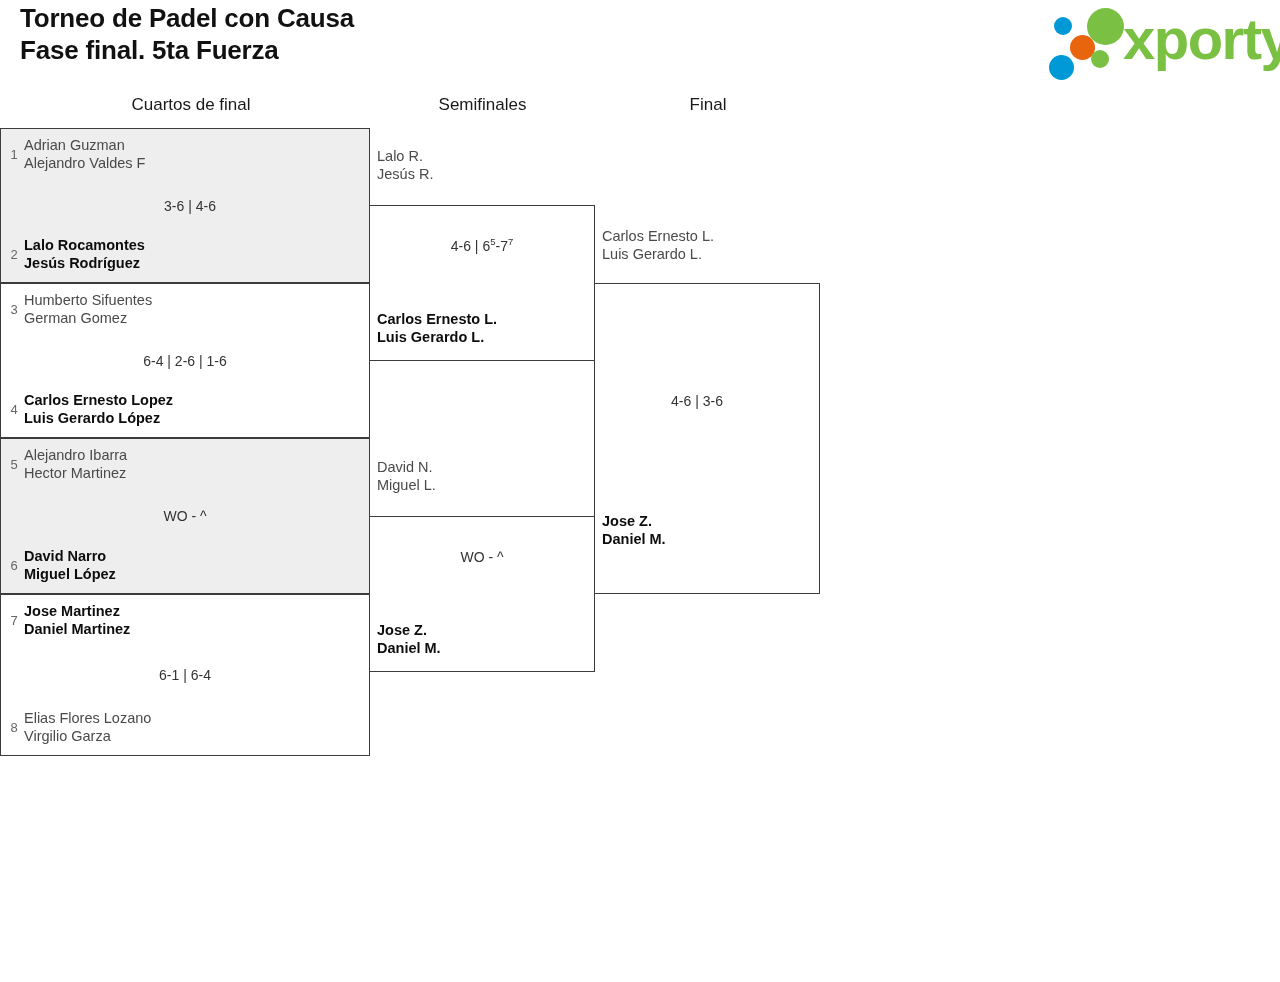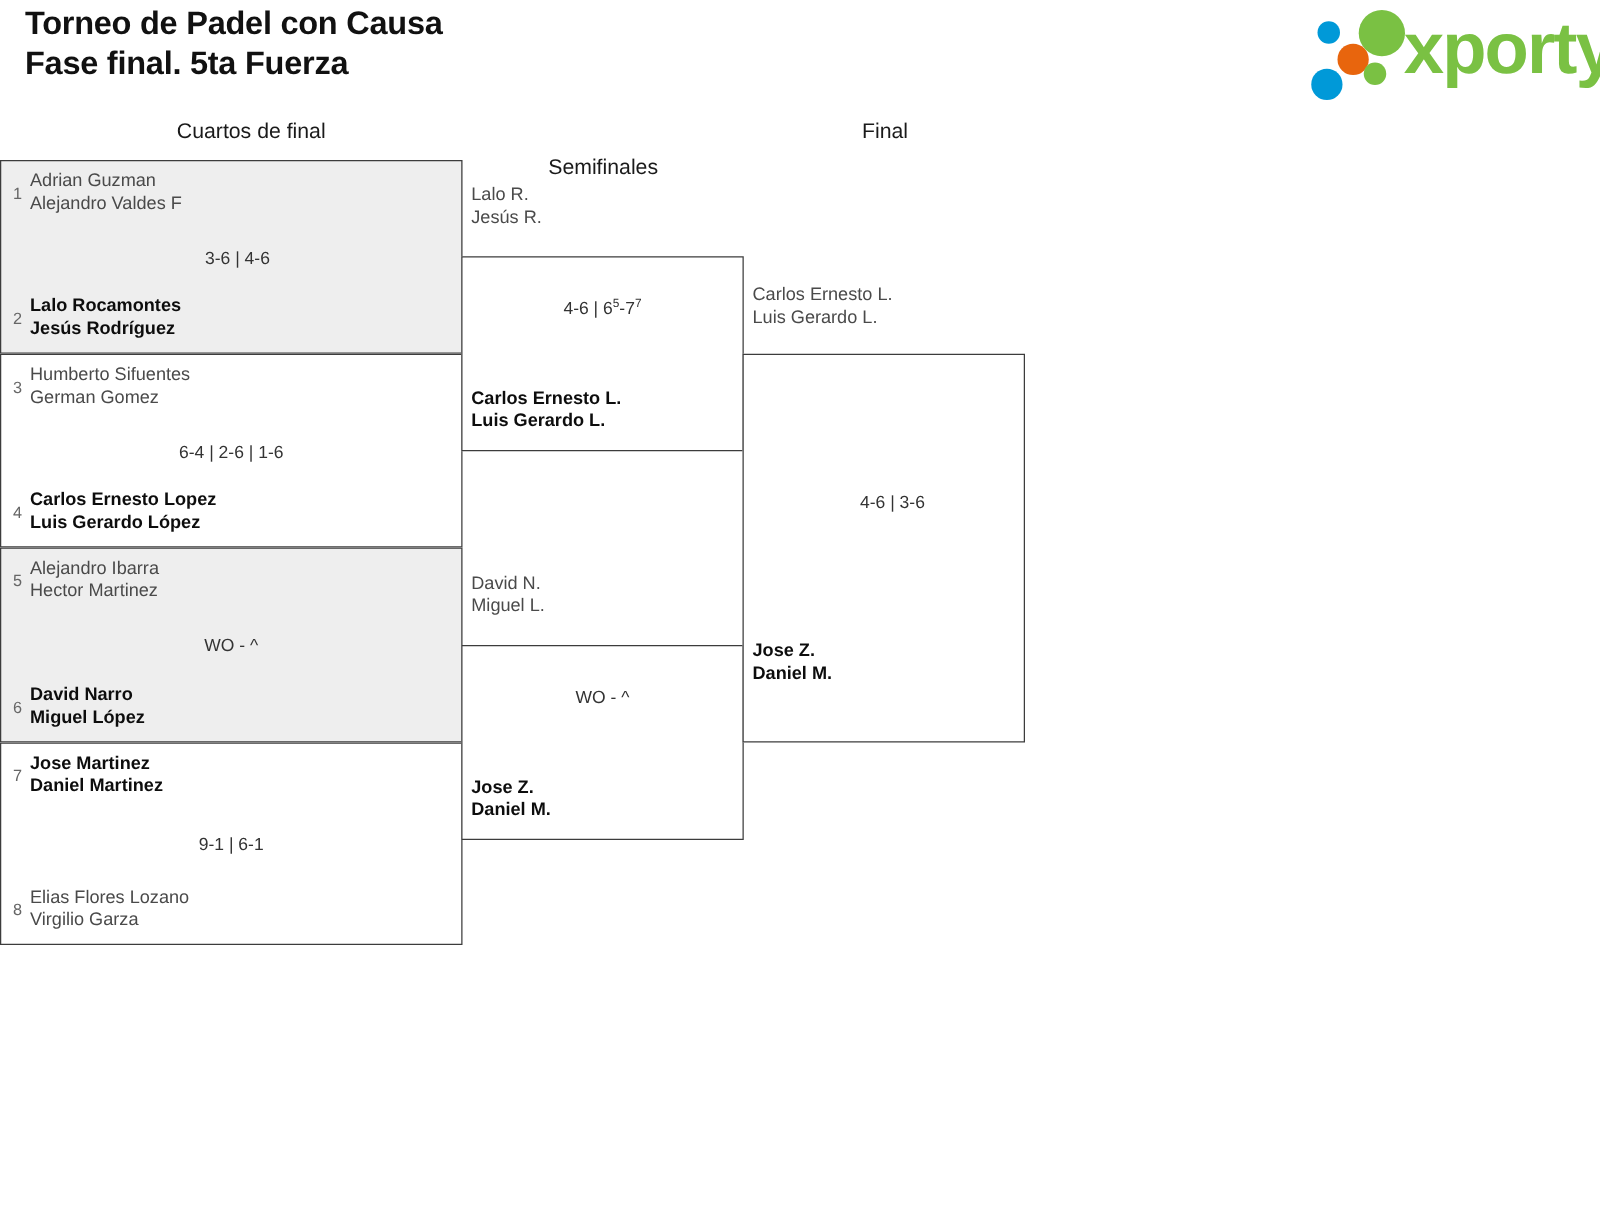--- a/index.html
+++ b/index.html
@@ -62,22 +62,22 @@
   
   .round-header {
     position: absolute;
     top: 95px;
     font-size: 17px;
     font-weight: 400;
     color: #1a1a1a;
     text-align: center;
     white-space: nowrap;
   }
-  #round-header-0 { left: 16px;   width: 370px; }
-  #round-header-1 { left: 370px; width: 225px; margin-top: 29px; }
+  #round-header-0 { left: 6px;   width: 370px; }
+  #round-header-1 { left: 370px; width: 225px; }
   #round-header-2 { left: 595px; width: 226px; }
 
   
   #bracket {
     position: absolute;
     left: 0; top: 128px;
     width: 860px; height: 630px;
   }
 
   .match {
@@ -204,21 +204,21 @@
         <span class="pname">Daniel Martinez</span>
       </div>
     </div>
     <div class="team loser" style="left: 4px; top: 581px;">
       <span class="seed">8</span>
       <div class="names">
         <span class="pname">Elias Flores Lozano</span>
         <span class="pname">Virgilio Garza</span>
       </div>
     </div>
-    <div class="score" style="left: 0px; top: 539px; width: 370px;">9-1 | 6-1</div>
+    <div class="score" style="left: 0px; top: 539px; width: 370px;">6-1 | 6-4</div>
     <div class="match plain" style="left: 369px; top: 77px; width: 226px; height: 156px;"></div>
     <div class="team loser" style="left: 377px; top: 19px;">
       <div class="names">
         <span class="pname">Lalo R.</span>
         <span class="pname">Jesús R.</span>
       </div>
     </div>
     <div class="team winner" style="left: 377px; top: 182px;">
       <div class="names">
         <span class="pname">Carlos Ernesto L.</span>
@@ -246,14 +246,14 @@
         <span class="pname">Carlos Ernesto L.</span>
         <span class="pname">Luis Gerardo L.</span>
       </div>
     </div>
     <div class="team winner" style="left: 602px; top: 384px;">
       <div class="names">
         <span class="pname">Jose Z.</span>
         <span class="pname">Daniel M.</span>
       </div>
     </div>
-    <div class="score" style="left: 578px; top: 265px; width: 272px;">4-6 | 3-6</div>
+    <div class="score" style="left: 561px; top: 265px; width: 272px;">4-6 | 3-6</div>
   </div>
 
 </body></html>

